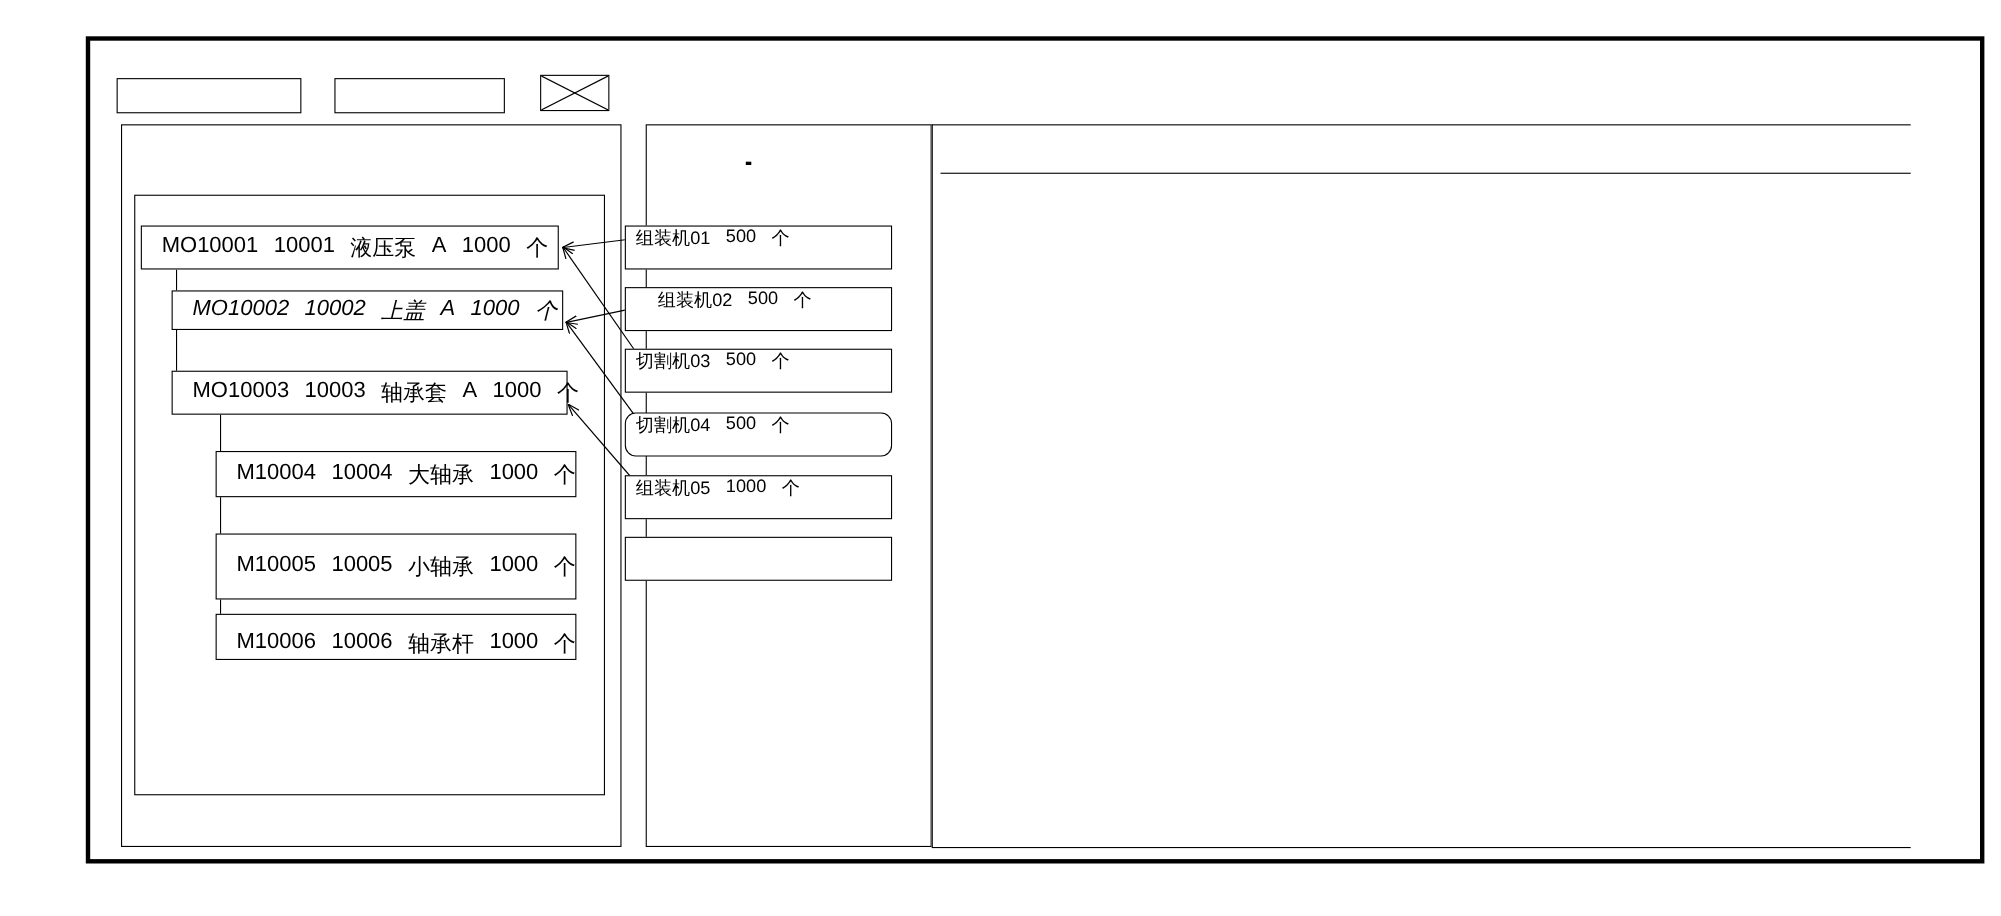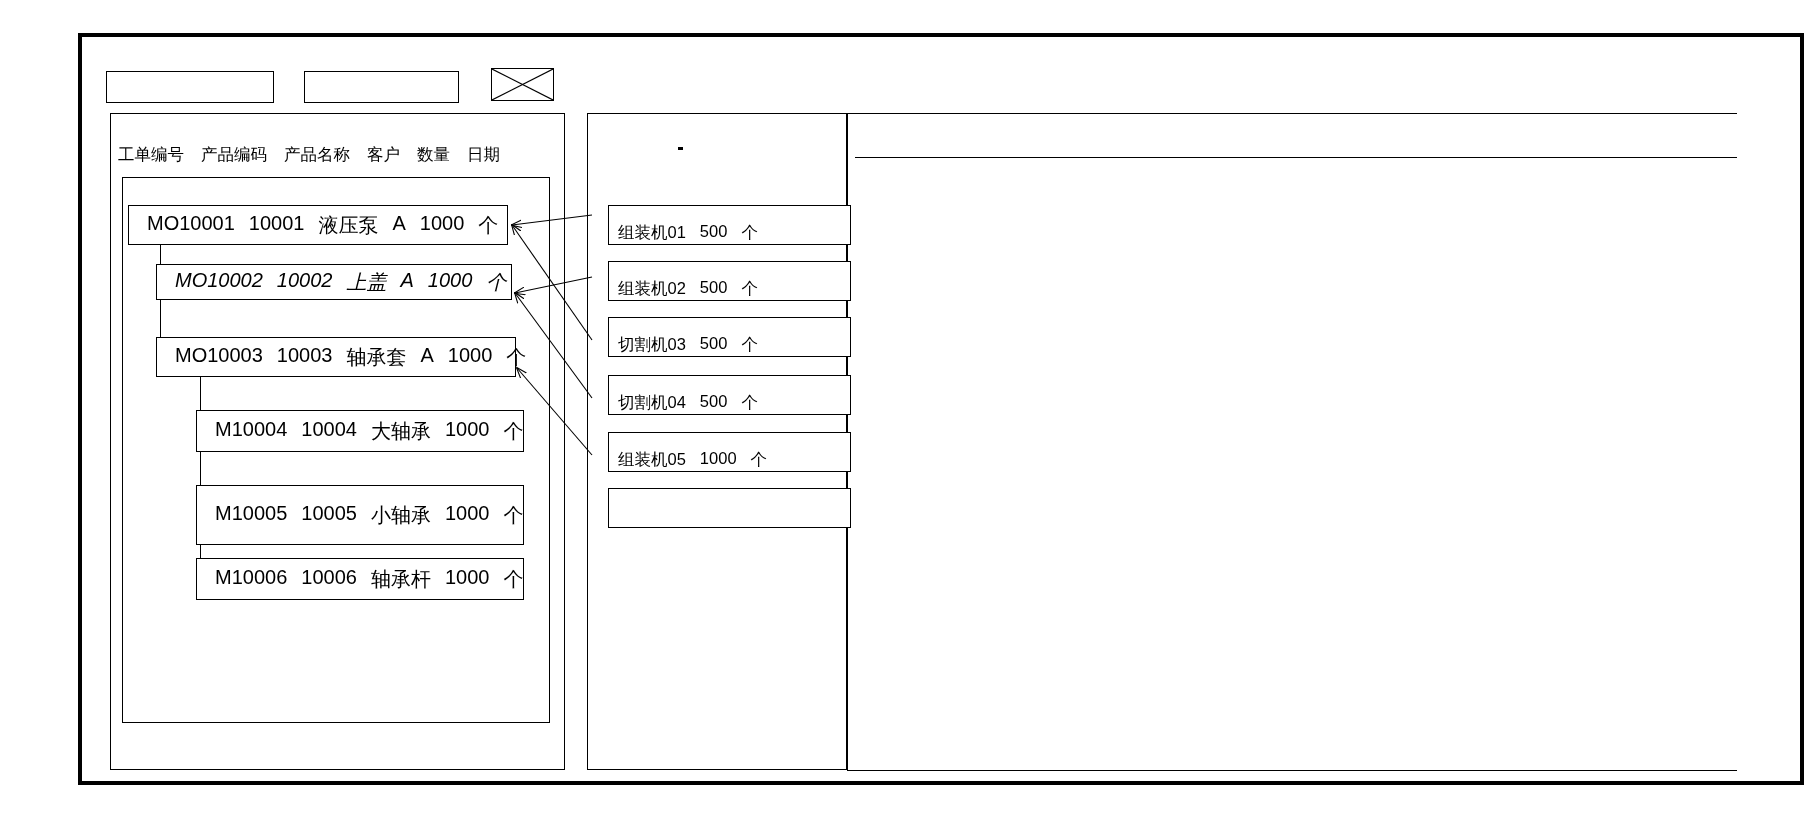--- a/index.html
+++ b/index.html
@@ -113,21 +113,21 @@
     z-index: 4;
   }
   .tree-row .cells { padding-left: 18px; display: flex; }
   .tree-row .cells span { margin-right: 14px; }
 
   .tree-row.r0 { left: 128px; top: 205px; width: 380px; height: 40px; }
   .tree-row.r1 { left: 156px; top: 264px; width: 356px; height: 36px; font-style: italic; }
   .tree-row.r2 { left: 156px; top: 337px; width: 360px; height: 40px; }
   .tree-row.r3 { left: 196px; top: 410px; width: 328px; height: 42px; }
   .tree-row.r4 { left: 196px; top: 485px; width: 328px; height: 60px; }
-  .tree-row.r5 { left: 196px; top: 558px; width: 328px; height: 42px; }
+  .tree-row.r5 { left: 196px; top: 558px; width: 328px; height: 42px; align-items: flex-end; }
 
   
   .guide {
     position: absolute;
     background: #000000;
     z-index: 2;
   }
   .guide.v { width: 1.2px; }
   .guide.h { height: 1.2px; }
 
@@ -145,39 +145,39 @@
   .mid-dot {
     position: absolute;
     left: 678px;
     top: 147px;
     width: 5px;
     height: 3px;
     background: #000000;
   }
   .machine-box {
     position: absolute;
-    left: 608px;
+    left: 568px;
     width: 243px;
     height: 40px;
     border: 1.3px solid #000000;
     box-sizing: border-box;
     background: #ffffff;
     display: flex;
-    align-items: flex-end;
+    align-items: flex-start;
     font-size: 16.5px;
     color: #000000;
     white-space: nowrap;
     z-index: 4;
   }
   .machine-box .cells { padding-left: 9px; display: flex; }
   .machine-box .cells span { margin-right: 14px; }
   .machine-box.m0 { top: 205px; }
-  .machine-box.m1 { top: 261px; }
+  .machine-box.m1 { top: 261px; padding-left: 20px; }
   .machine-box.m2 { top: 317px; }
-  .machine-box.m3 { top: 375px; }
+  .machine-box.m3 { top: 375px; border-radius: 10px; }
   .machine-box.m4 { top: 432px; }
   .machine-box.m5 { top: 488px; }
 
   
   .right-panel {
     position: absolute;
     left: 847px;
     top: 113px;
     width: 890px;
     height: 657px;
@@ -227,28 +227,20 @@
     <div class="img-placeholder">
       <svg viewBox="0 0 63 33" preserveAspectRatio="none">
         <line x1="0" y1="0" x2="63" y2="33" stroke="#000" stroke-width="1.2"></line>
         <line x1="63" y1="0" x2="0" y2="33" stroke="#000" stroke-width="1.2"></line>
       </svg>
     </div>
   </div>
 
   <div class="left-panel"></div>
 
-  <div class="column-headers">
-    <span>工单编号</span>
-    <span>产品编码</span>
-    <span>产品名称</span>
-    <span>客户</span>
-    <span>数量</span>
-    <span>日期</span>
-  </div>
 
   <div class="tree-box"></div>
 
   <div class="guide v" style="left:160px; top:245px; height:40px;"></div>
   <div class="guide h" style="left:160px; top:284px; width:20px;"></div>
   <div class="guide v" style="left:160px; top:284px; height:74px;"></div>
   <div class="guide h" style="left:160px; top:357px; width:20px;"></div>
 
   <div class="guide v" style="left:200px; top:377px; height:204px;"></div>
   <div class="guide h" style="left:200px; top:431px; width:20px;"></div>

